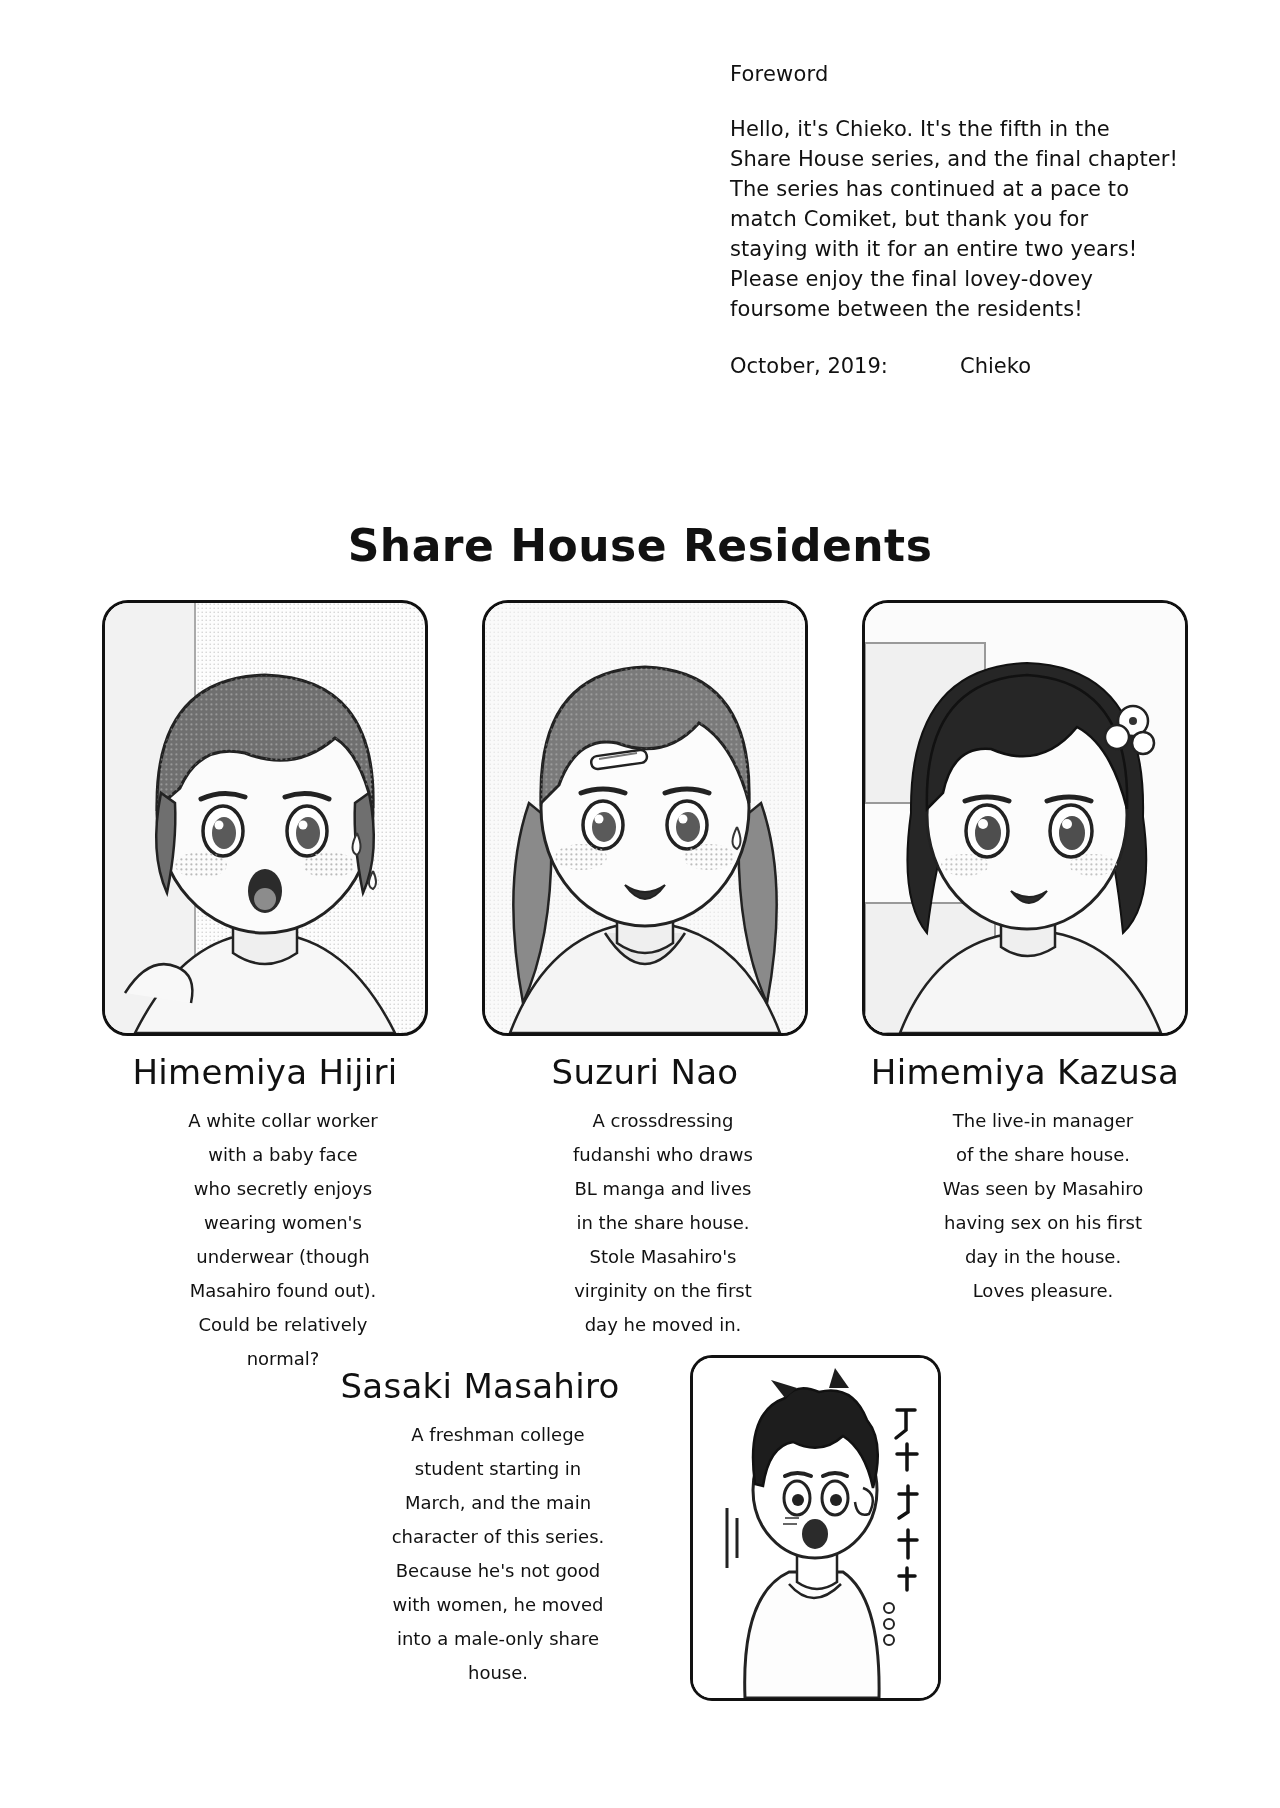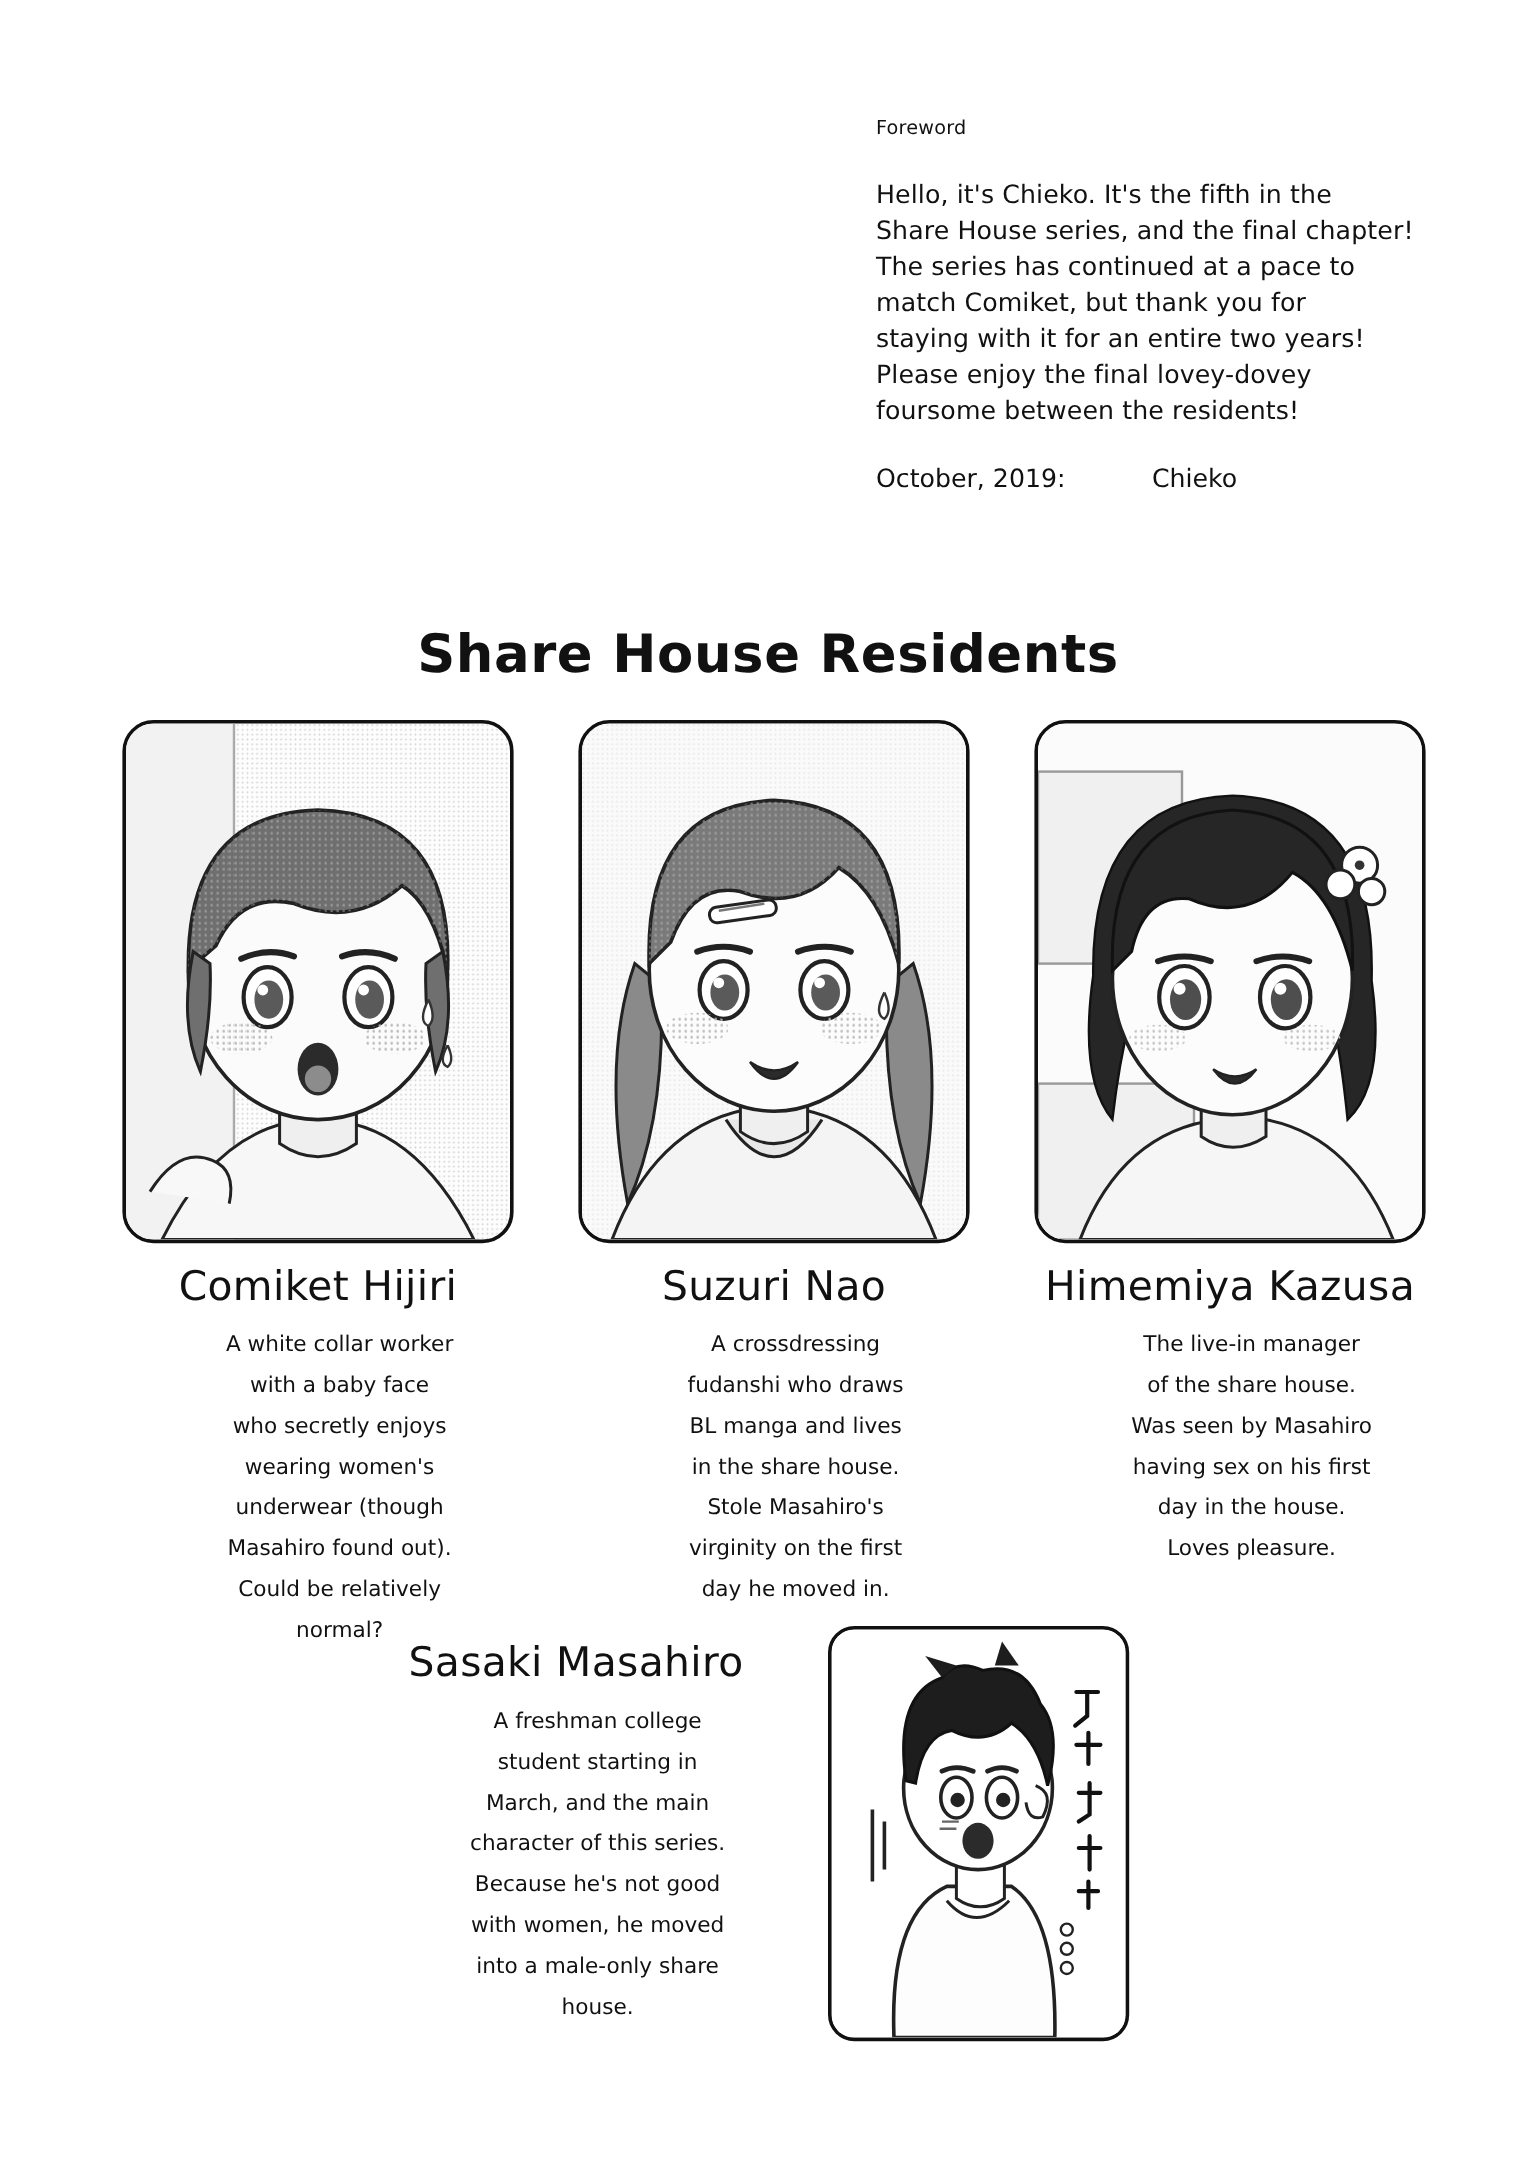--- a/index.html
+++ b/index.html
@@ -17,25 +17,24 @@
   }
 
   
   .foreword {
     position: absolute;
     left: 730px;
     top: 60px;
     width: 460px;
   }
   .foreword-title {
-    font-size: 16px;
+    font-size: 21px;
     line-height: 28px;
     margin-bottom: 26px;
     letter-spacing: 0.2px;
-    margin-top: 33px;
   }
   .foreword-body {
     font-size: 21px;
     line-height: 30px;
     letter-spacing: 0.1px;
     white-space: pre-line;
   }
   .foreword-signature {
     margin-top: 28px;
     display: flex;
@@ -190,21 +189,21 @@
 
         <ellipse cx="160" cy="288" rx="17" ry="22" fill="#2b2b2b"></ellipse>
         <ellipse cx="160" cy="296" rx="11" ry="11" fill="#8c8c8c"></ellipse>
 
         <path d="M252 230 q7 16 0 22 q-9 -4 0 -22" fill="#fff" stroke="#333" stroke-width="2"></path>
         <path d="M268 268 q6 13 0 18 q-8 -3 0 -18" fill="#fff" stroke="#333" stroke-width="2"></path>
 
         <path d="M20 390 Q44 352 72 364 Q92 372 86 400" fill="#f8f8f8" stroke="#222" stroke-width="2.5"></path>
       </svg>
     </div>
-    <div class="char-name">Comiket Hijiri</div>
+    <div class="char-name">Himemiya Hijiri</div>
     <div class="char-desc">A white collar worker
 with a baby face
 who secretly enjoys
 wearing women's
 underwear (though
 Masahiro found out).
 Could be relatively
 normal?</div>
   </div>
 

